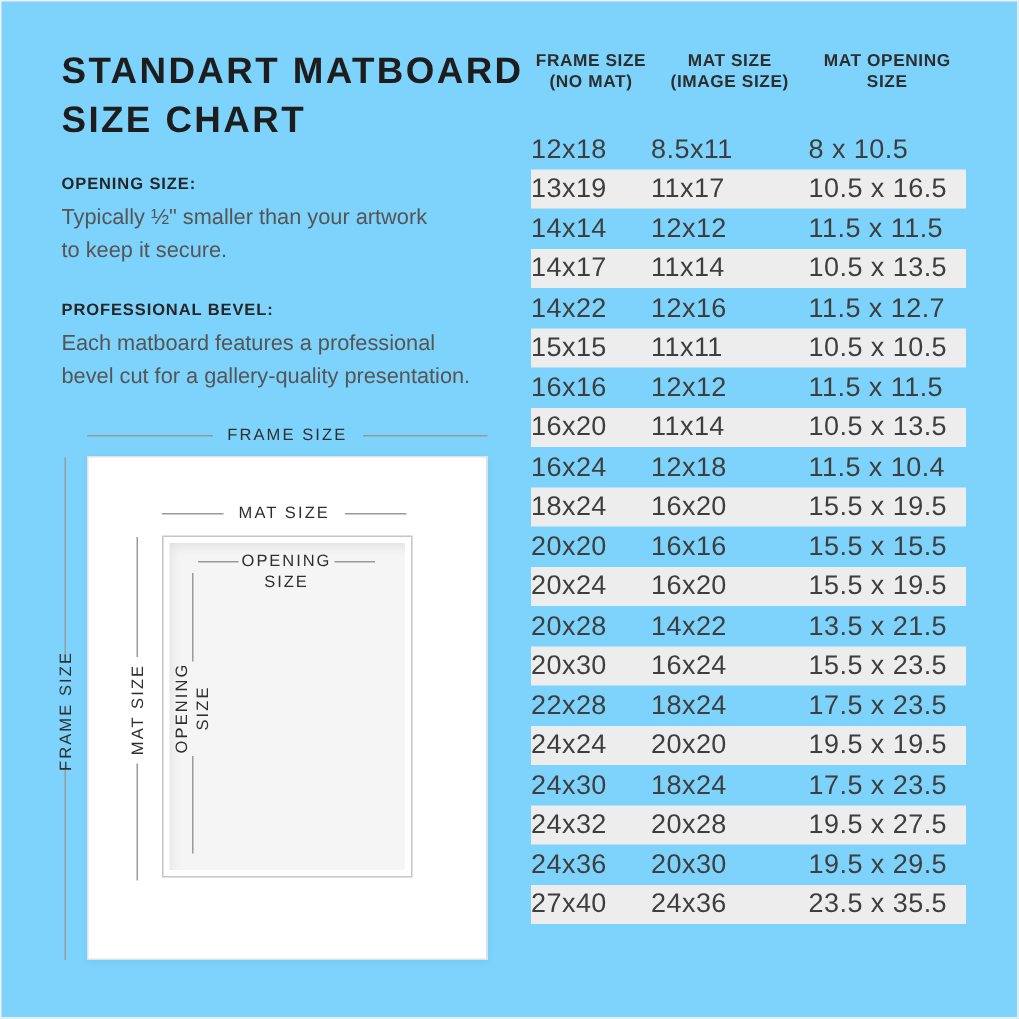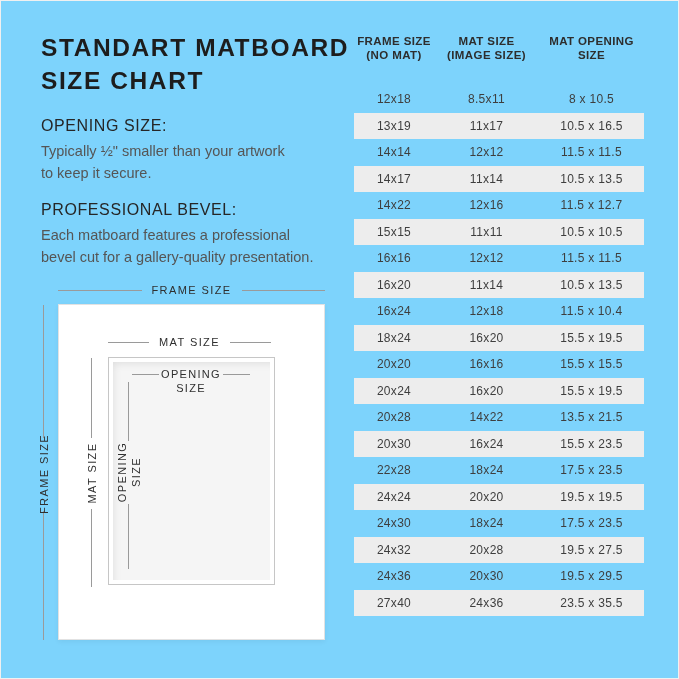--- a/index.html
+++ b/index.html
@@ -8,21 +8,21 @@
     background:#7dd3fc;border:1px solid #f0f0f0;overflow:hidden;
     font-family:"Liberation Sans",sans-serif;color:#1e1e1e;
   }
   
   .title{position:absolute;left:40px;top:30px;font-size:24.5px;font-weight:bold;
          letter-spacing:1.6px;line-height:33px;color:#1d1d1d;}
   .title span{display:block;}
   .note{position:absolute;left:40px;width:320px;}
   .note-1{top:116px;}
   .note-2{top:200px;}
-  .note-heading{font-size:16px;font-weight:normal;letter-spacing:.6px;color:#262626;margin-bottom:5px;}
+  .note-heading{font-size:11px;font-weight:bold;letter-spacing:.6px;color:#262626;margin-bottom:5px;}
   .note-line{font-size:14.5px;color:#555555;line-height:22px;}
   
   .hbar{position:absolute;display:flex;align-items:center;}
   .hbar .ln{flex:1;height:1px;background:#9a9a9a;}
   .hbar .lbl{margin:0 10px;font-size:11px;letter-spacing:1.4px;color:#2f2f2f;white-space:nowrap;}
   .frame-size-bar{left:57px;top:283px;width:267px;}
   .mat-size-bar{left:107px;top:335px;width:163px;}
   .frame{position:absolute;left:57px;top:303px;width:265px;height:334px;
          background:#ffffff;border:1px solid #e2e2e2;box-shadow:0 2px 5px rgba(0,0,0,.05);}
   .opening{position:absolute;left:107px;top:356px;width:165px;height:226px;
@@ -46,21 +46,21 @@
   .ms-lbl{left:91px;top:472px;}
   .os-lbl{left:128px;top:471px;width:74px;white-space:normal;text-align:center;line-height:13.5px;}
   
   .table{position:absolute;left:353px;top:33px;width:290px;}
   .thead{display:grid;grid-template-columns:80px 105px 105px;}
   .thcell{text-align:center;font-size:11.5px;font-weight:bold;letter-spacing:.4px;
           line-height:14px;color:#2d2d2d;}
   .tbody{margin-top:24px;}
   .trow{display:grid;grid-template-columns:80px 105px 105px;height:26.5px;align-items:center;}
   .trow:nth-child(even){background:#ededed;}
-  .tcell{text-align:center;font-size:12px;color:#3e3e3e;letter-spacing:.3px;}
+  .tcell{text-align:left;font-size:18px;color:#3e3e3e;letter-spacing:.3px;}
 </style>
 </head>
 <body>
 
 <div class="page">
 
   <div class="title">
     <span>STANDART MATBOARD</span>
     <span>SIZE CHART</span>
   </div>

